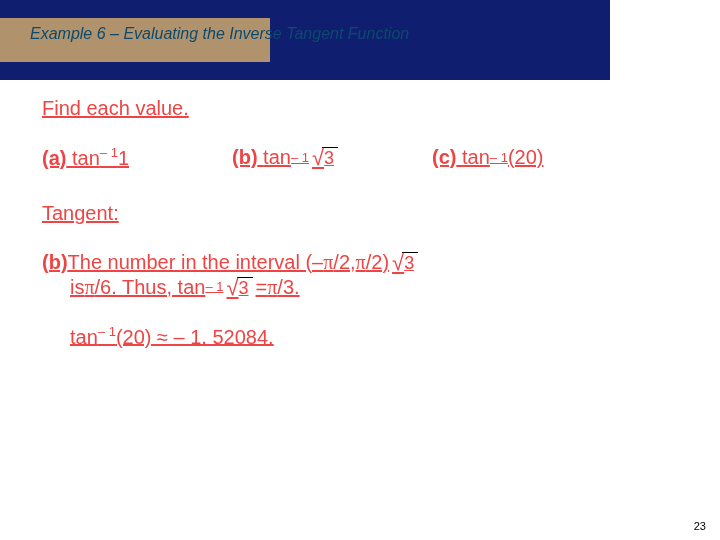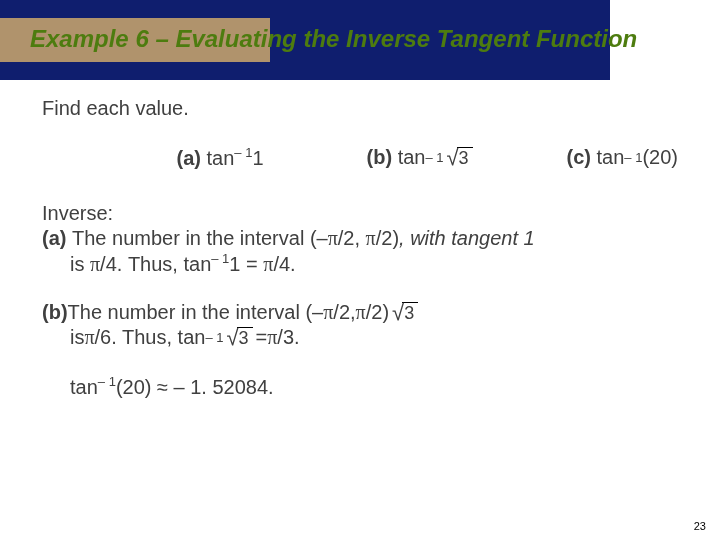--- a/index.html
+++ b/index.html
@@ -27,38 +27,37 @@
     position: absolute;
     left: 0; top: 0;
     width: 270px;
     height: 44px;
     background: #b0936c;
   }
   .title-text {
     position: absolute;
     left: 30px;
     top: 7px;
-    font-size: 24px;
+    font-size: 16px;
     font-style: italic;
-    color: #4d7c0f;
+    color: #0c4a6e;
     white-space: nowrap;
-    font-weight: bold;
   }
   .content {
     padding: 34px 42px 0 42px;
     font-size: 20px;
-    color: #404040;
+    color: #ef4444;
     line-height: 1.25;
+    text-decoration: underline;
   }
   .row { margin-bottom: 24px; }
   .prob-row {
     display: flex;
     gap: 0;
     margin-bottom: 30px;
-    justify-content: flex-end;
   }
   .prob-a { width: 190px; }
   .prob-b { width: 200px; display: flex; align-items: center; }
   .prob-c { display: flex; align-items: center; }
   .sup {
     vertical-align: super;
     font-size: 0.65em;
   }
   .pi { font-family: 'Symbol', serif; }
   .sqrt-box {
@@ -119,27 +118,21 @@
     <div class="prob-c">
       <b>(c)</b>
       <span>&nbsp;</span>
         <span>tan</span>
         <span class="sup">– 1</span>
         <span>(20)</span>
     </div>
   </div>
 
   <div class="sol-block">
-    <div>Inverse:</div>
-    <div>
-      <b>(a) </b><span>The number in the interval (–</span><span class="pi">π</span><span>/2, </span><span class="pi">π</span><span>/2)</span><i>, with tangent 1</i>
-    </div>
-    <div class="sol-indent">
-      <span>is </span><span class="pi">π</span><span>/4. Thus, tan</span><span class="sup">– 1</span><span>1 = </span><span class="pi">π</span><span>/4.</span>
-    </div>
+    <div>Tangent:</div>
   </div>
 
   <div class="sol-block">
     <div style="display:flex;align-items:center;flex-wrap:wrap;">
       <b>(b) </b>
         <span>The number in the interval (–</span>
         <span class="pi">π</span>
         <span>/2, </span>
         <span class="pi">π</span>
         <span>/2)</span>

